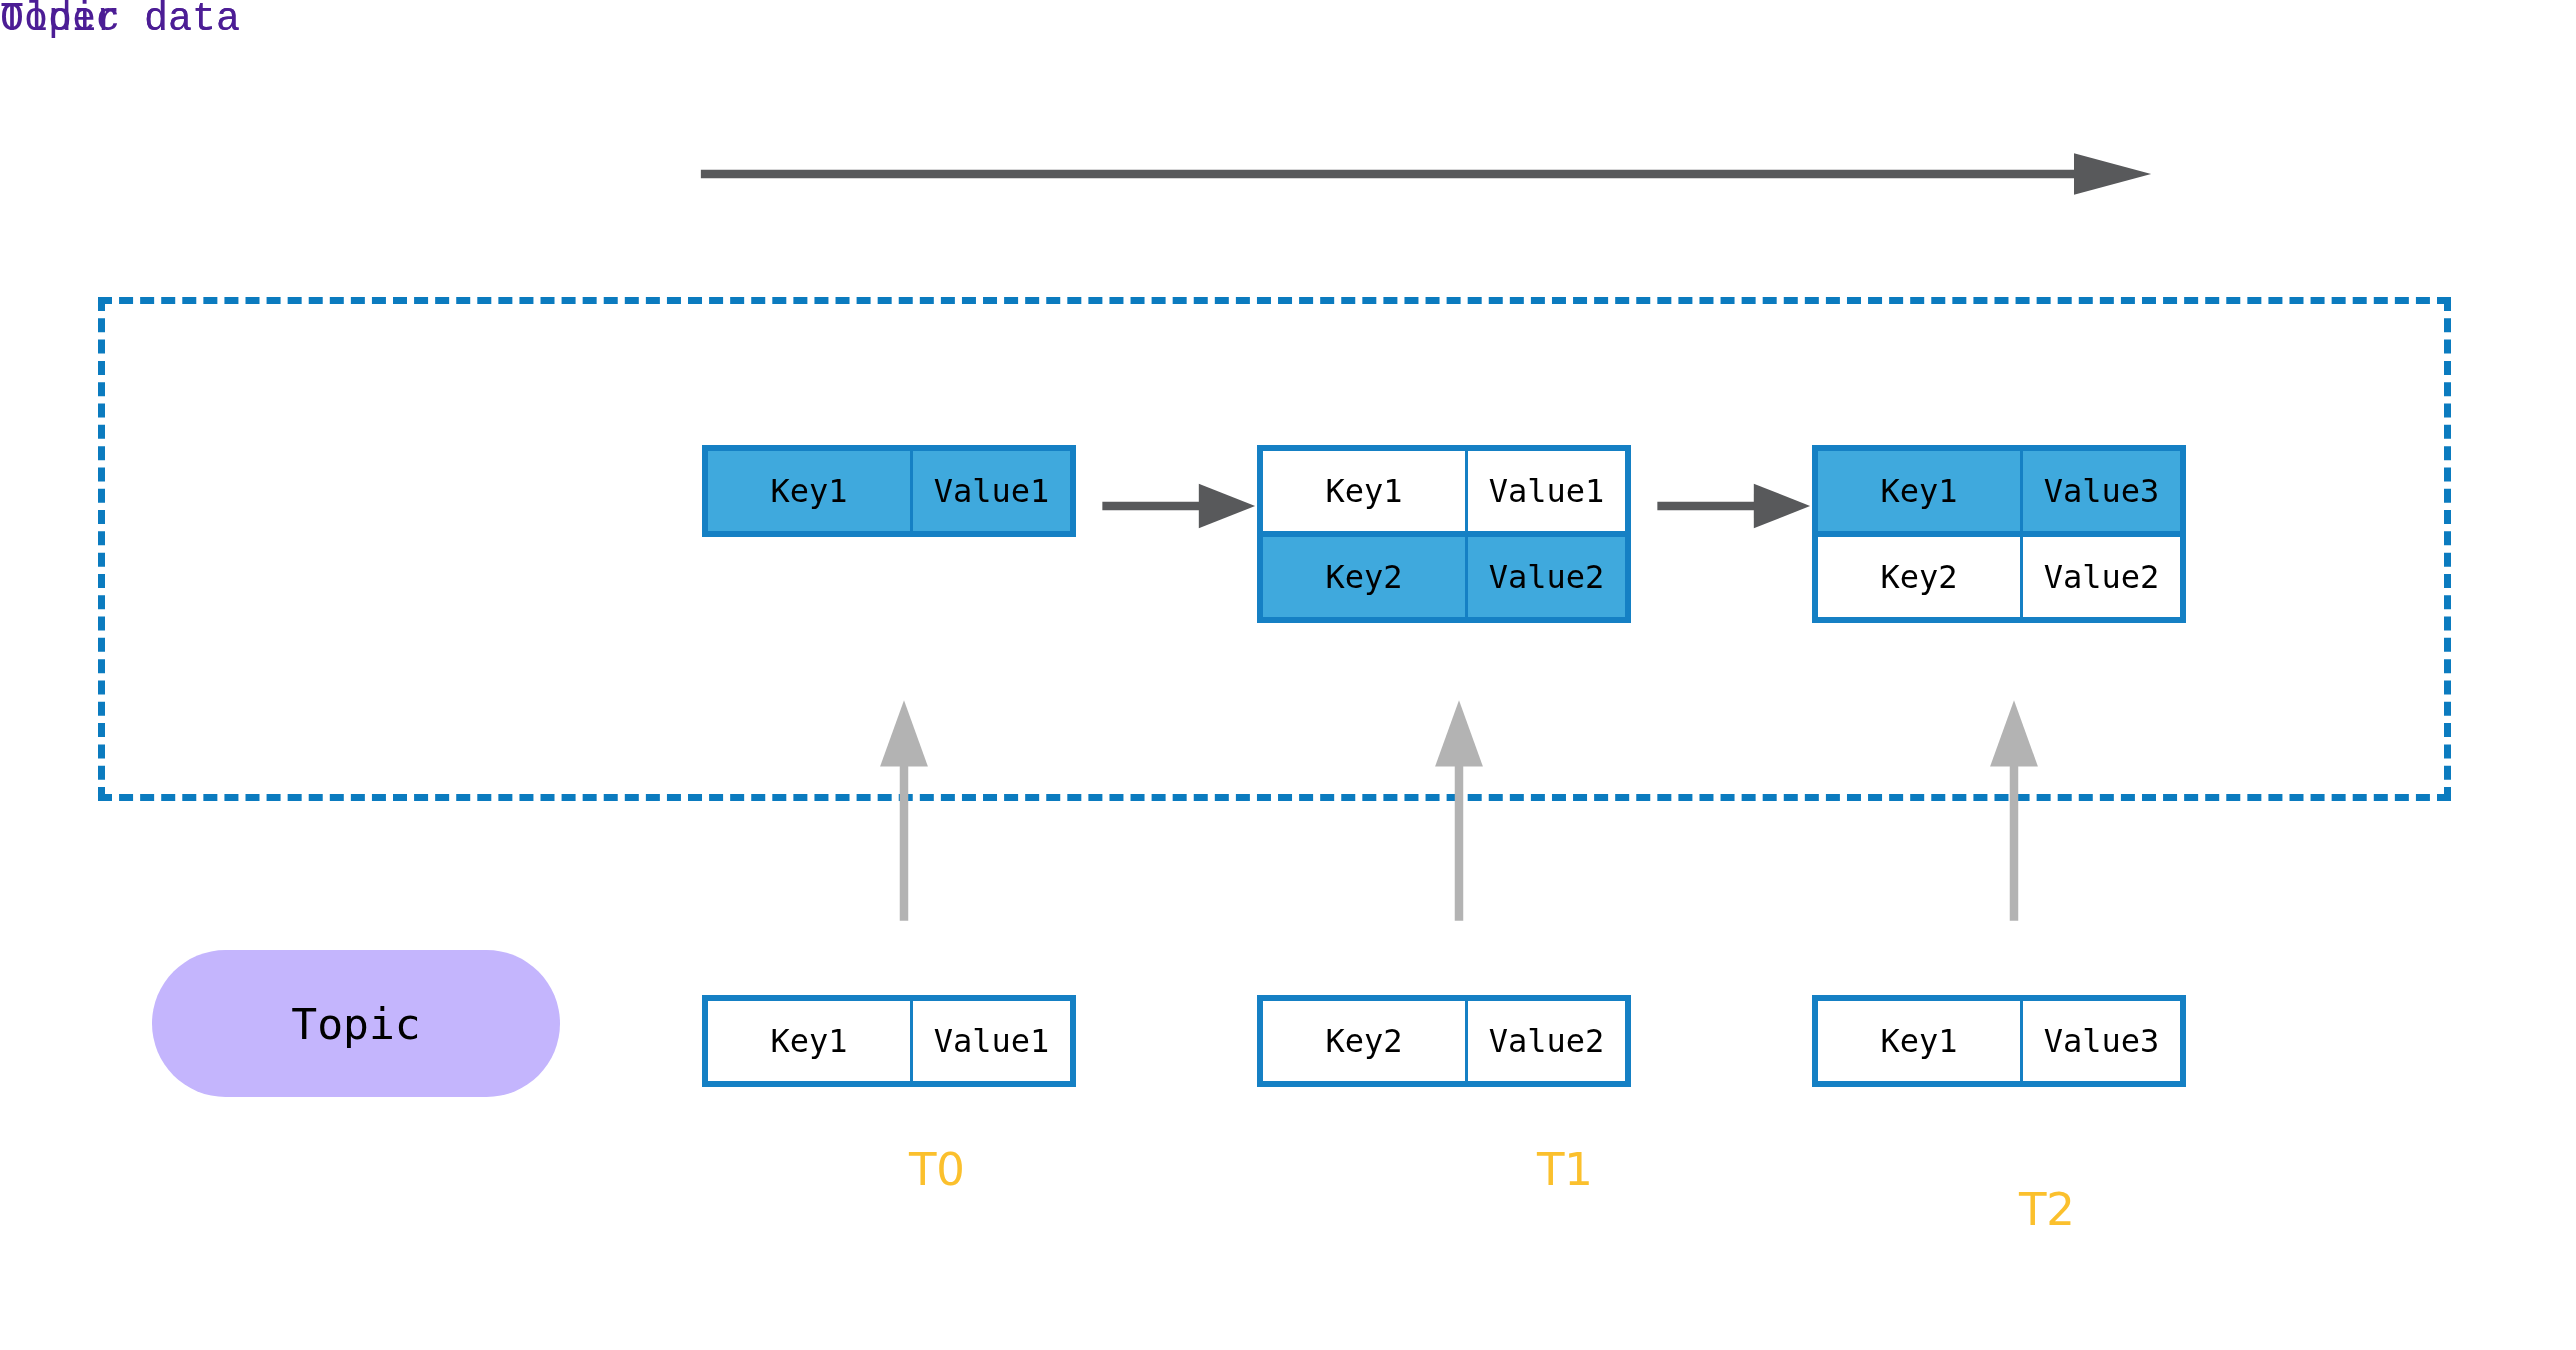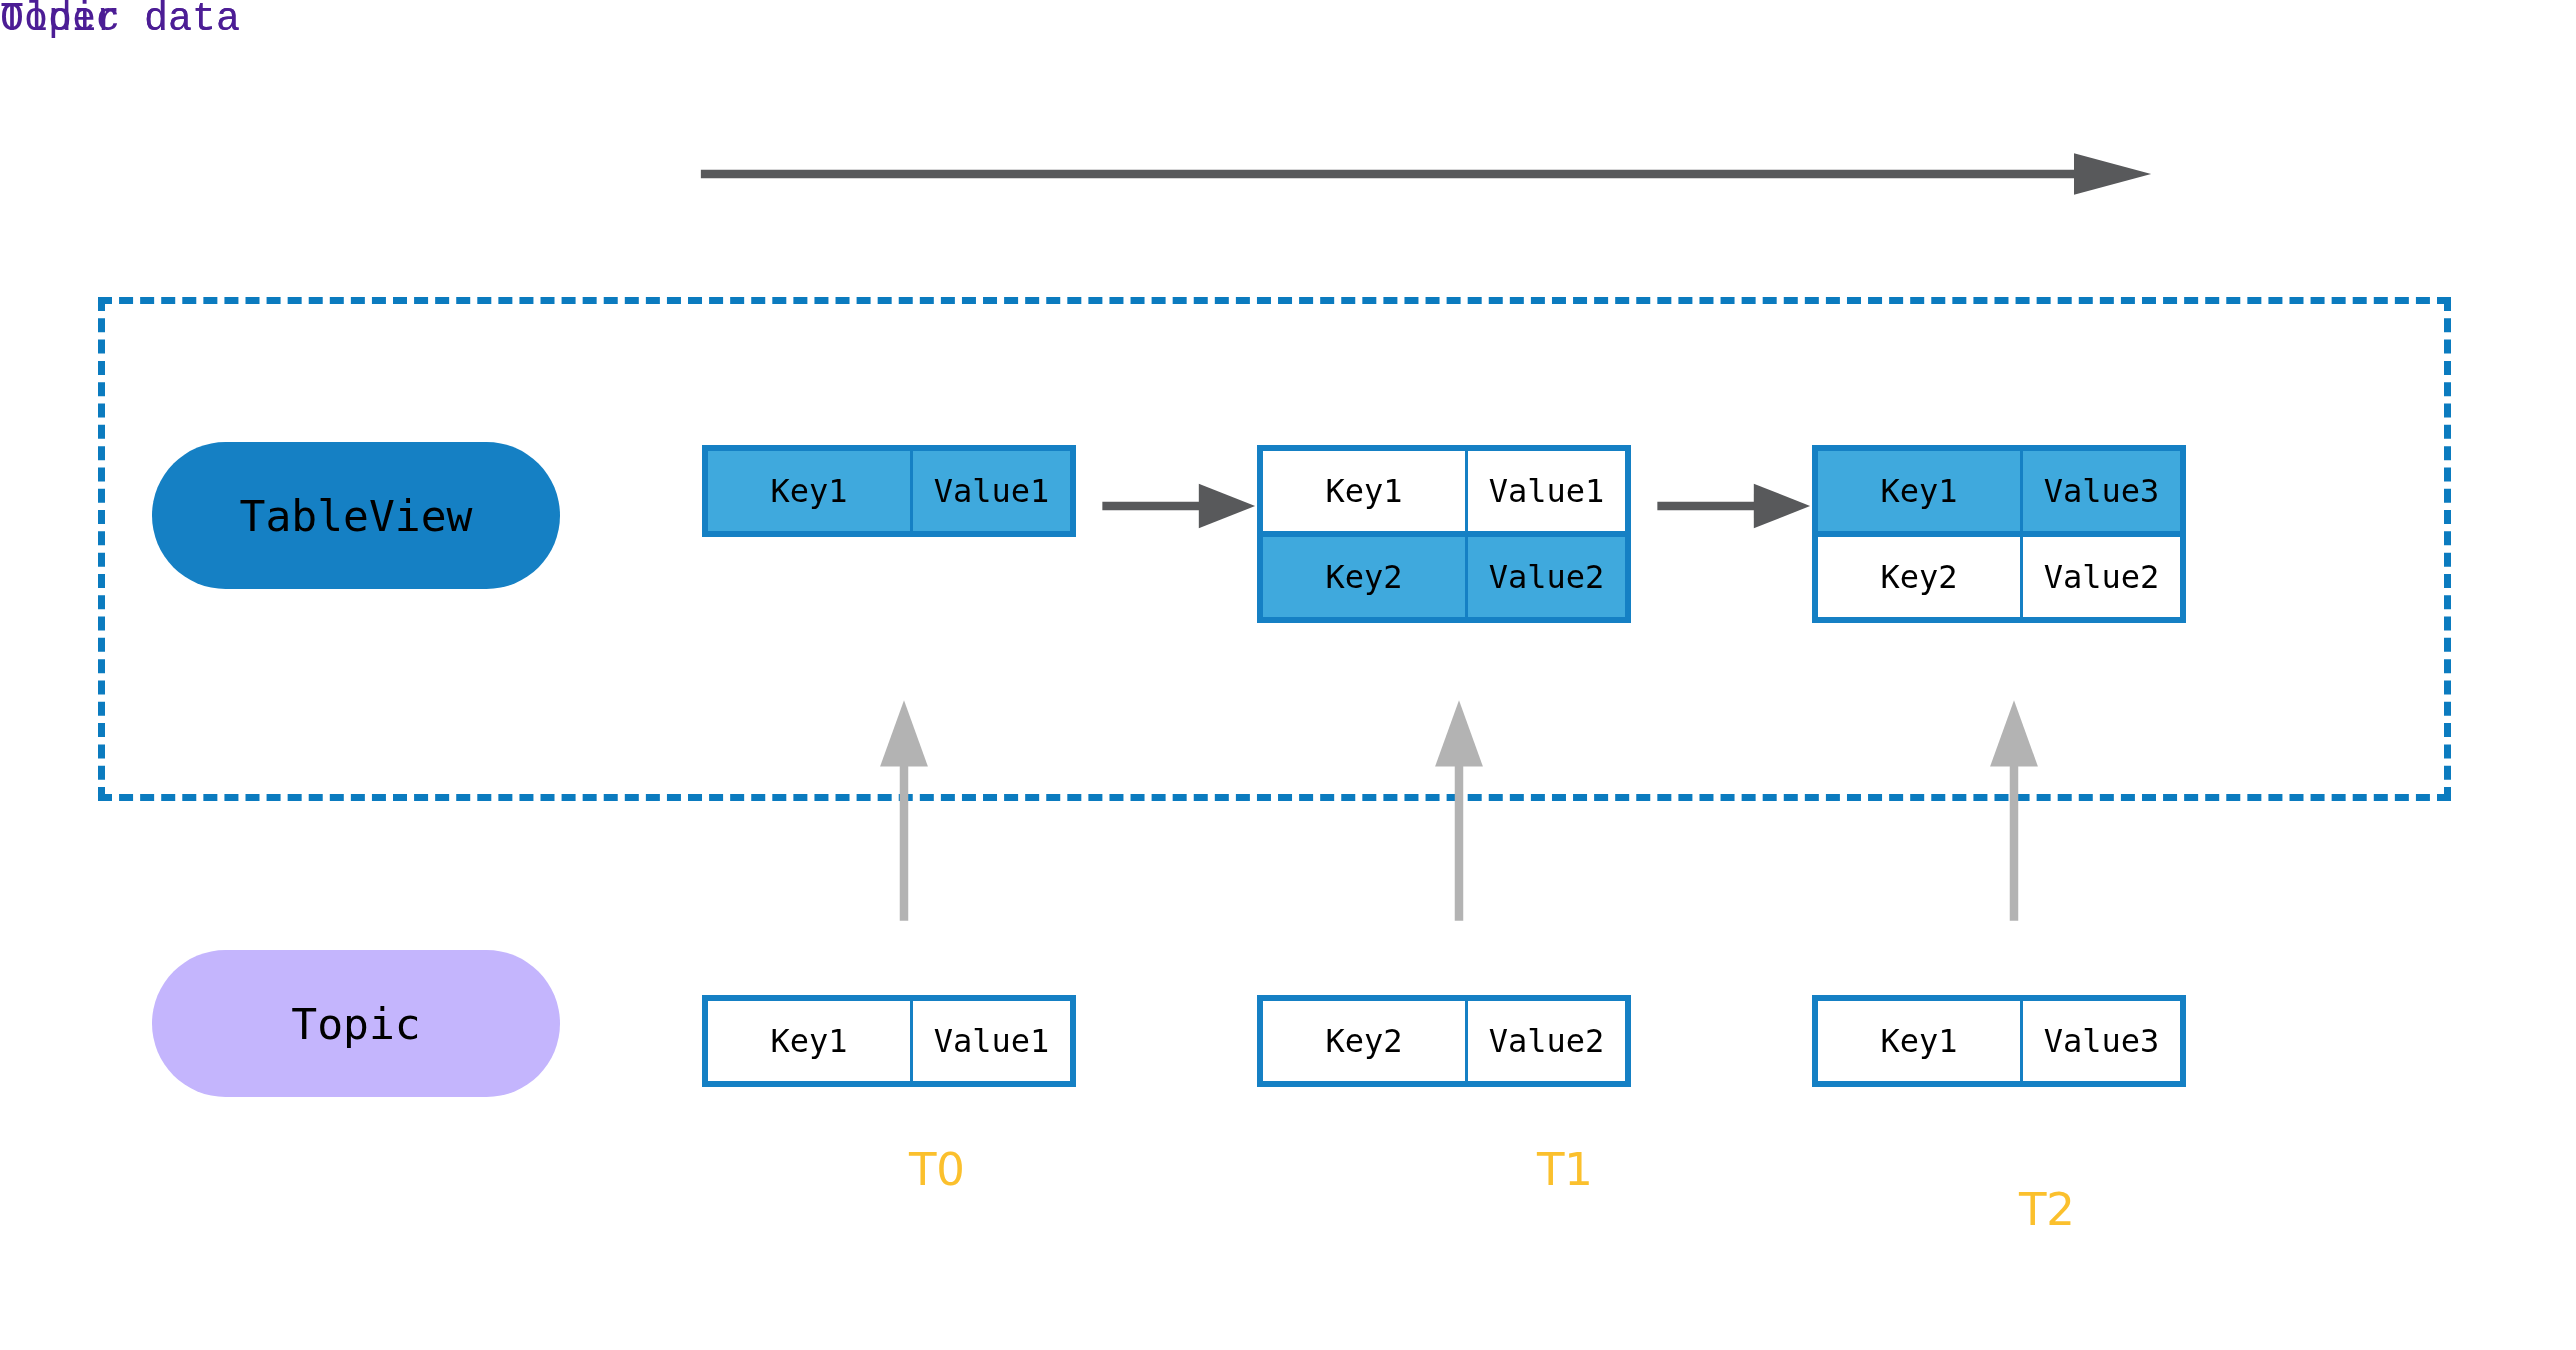--- a/index.html
+++ b/index.html
@@ -160,23 +160,20 @@
 
   <svg id="timeline-svg" viewBox="0 0 1920 70" xmlns="http://www.w3.org/2000/svg">
     <line x1="20" y1="35" x2="1810" y2="35" stroke="#58595B" stroke-width="11"></line>
     <polygon points="1800,8 1900,35 1800,62" fill="#58595B"></polygon>
   </svg>
 
   <div class="timeline-label">Topic data</div>
 
   <div id="tableview-region"></div>
 
-  <div class="pill" id="tableview-pill">
-    <span>TableView</span>
-  </div>
 
   <div class="pill" id="topic-pill">
     <span>Topic</span>
   </div>
 
   <div class="kv-table" id="tv-table-0">
     <div class="kv-row highlight">
       <div class="kv-cell key">Key1</div>
       <div class="kv-cell value">Value1</div>
     </div>

